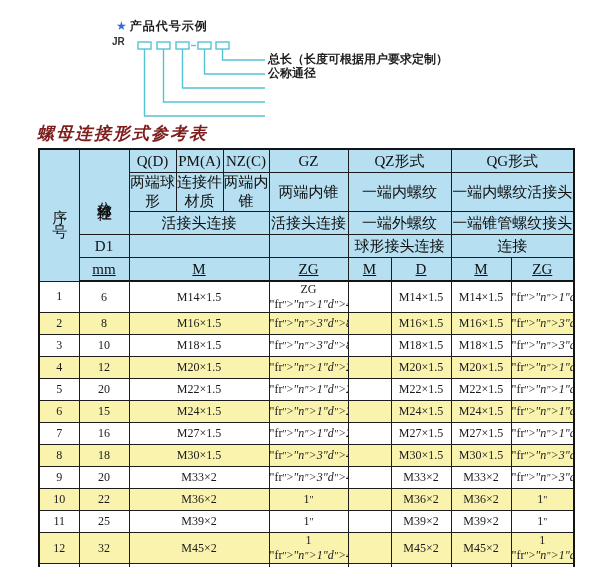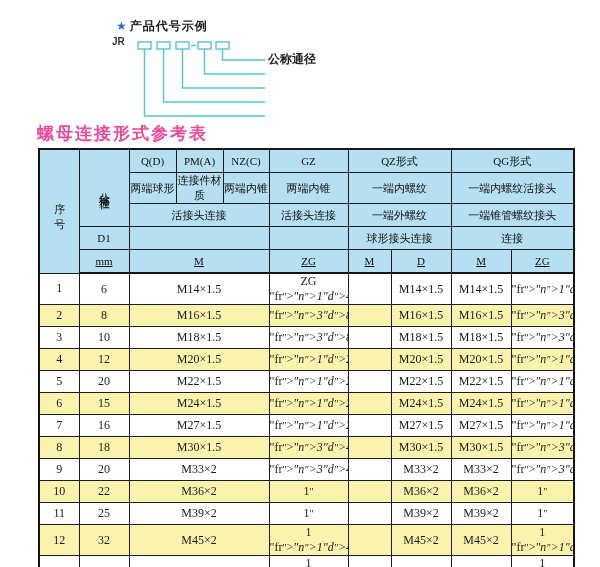--- a/index.html
+++ b/index.html
@@ -12,29 +12,29 @@
              font-size:12px;font-weight:600;letter-spacing:1px;}
   #star-line .star{color:#2e6fd6;margin-right:2px;}
   #jr-prefix{position:absolute;left:112px;top:36px;font-family:"Liberation Sans","DejaVu Sans",sans-serif;
              font-size:10px;font-weight:700;color:#333;}
   #code-svg{position:absolute;left:0;top:0;}
   #code-labels{position:absolute;left:268px;top:52px;font-family:"Liberation Sans","DejaVu Sans",sans-serif;
                font-size:12px;font-weight:600;color:#222;}
   #code-labels .lbl{height:14px;line-height:14px;white-space:nowrap;}
 
   
-  #table-title{position:absolute;left:37px;top:122px;font-size:17px;font-weight:700;
-               letter-spacing:2px;color:#ec4899;}
+  #table-title{position:absolute;left:37px;top:122px;font-size:17px;font-weight:700;font-style:italic;
+               letter-spacing:2px;color:#7f1d1d;}
 
   
   #ref-table{position:absolute;left:38px;top:148px;border-collapse:collapse;table-layout:fixed;
              width:535px;border:2px solid #141414;border-bottom:3px solid #141414;}
   #ref-table td{border:1px solid #1c1c1c;padding:0;text-align:center;vertical-align:middle;
                 font-size:12px;overflow:hidden;}
-  #ref-table thead td{background:#b6e0f2;height:22px;font-size:11px;color:#101010;margin-left:44px;}
+  #ref-table thead td{background:#b6e0f2;height:22px;font-size:15px;color:#101010;margin-left:44px;}
   #ref-table thead tr.units td{border-bottom:2px solid #141414;text-decoration:underline;}
   #ref-table tbody td{height:21px;background:#ffffff;}
   #ref-table tbody tr.alt td{background:#faf3ad;}
   .vert{writing-mode:vertical-lr;text-orientation:upright;letter-spacing:2px;display:inline-block;}
   .vert.seq{letter-spacing:16px;}
   .inch{font-size:10px;}
 </style>
 </head>
 <body>
 
@@ -56,20 +56,21 @@
         <rect x="216" y="42" width="13" height="7"></rect>
         <polyline points="222.5,49 222.5,60 265,60"></polyline>
         <polyline points="204.5,49 204.5,74 265,74"></polyline>
         <polyline points="182.5,49 182.5,88 265,88"></polyline>
         <polyline points="163.5,49 163.5,102 265,102"></polyline>
         <polyline points="144.5,49 144.5,116 265,116"></polyline>
       </g>
     </svg>
 
     <div id="code-labels">
+      <div class="lbl">总长（长度可根据用户要求定制）</div>
       <div class="lbl">公称通径</div>
     </div>
   </div>
 
   <div id="table-title">螺母连接形式参考表</div>
 
   <table id="ref-table">
     <colgroup>
       <col style="width:40px">
         <col style="width:50px">

